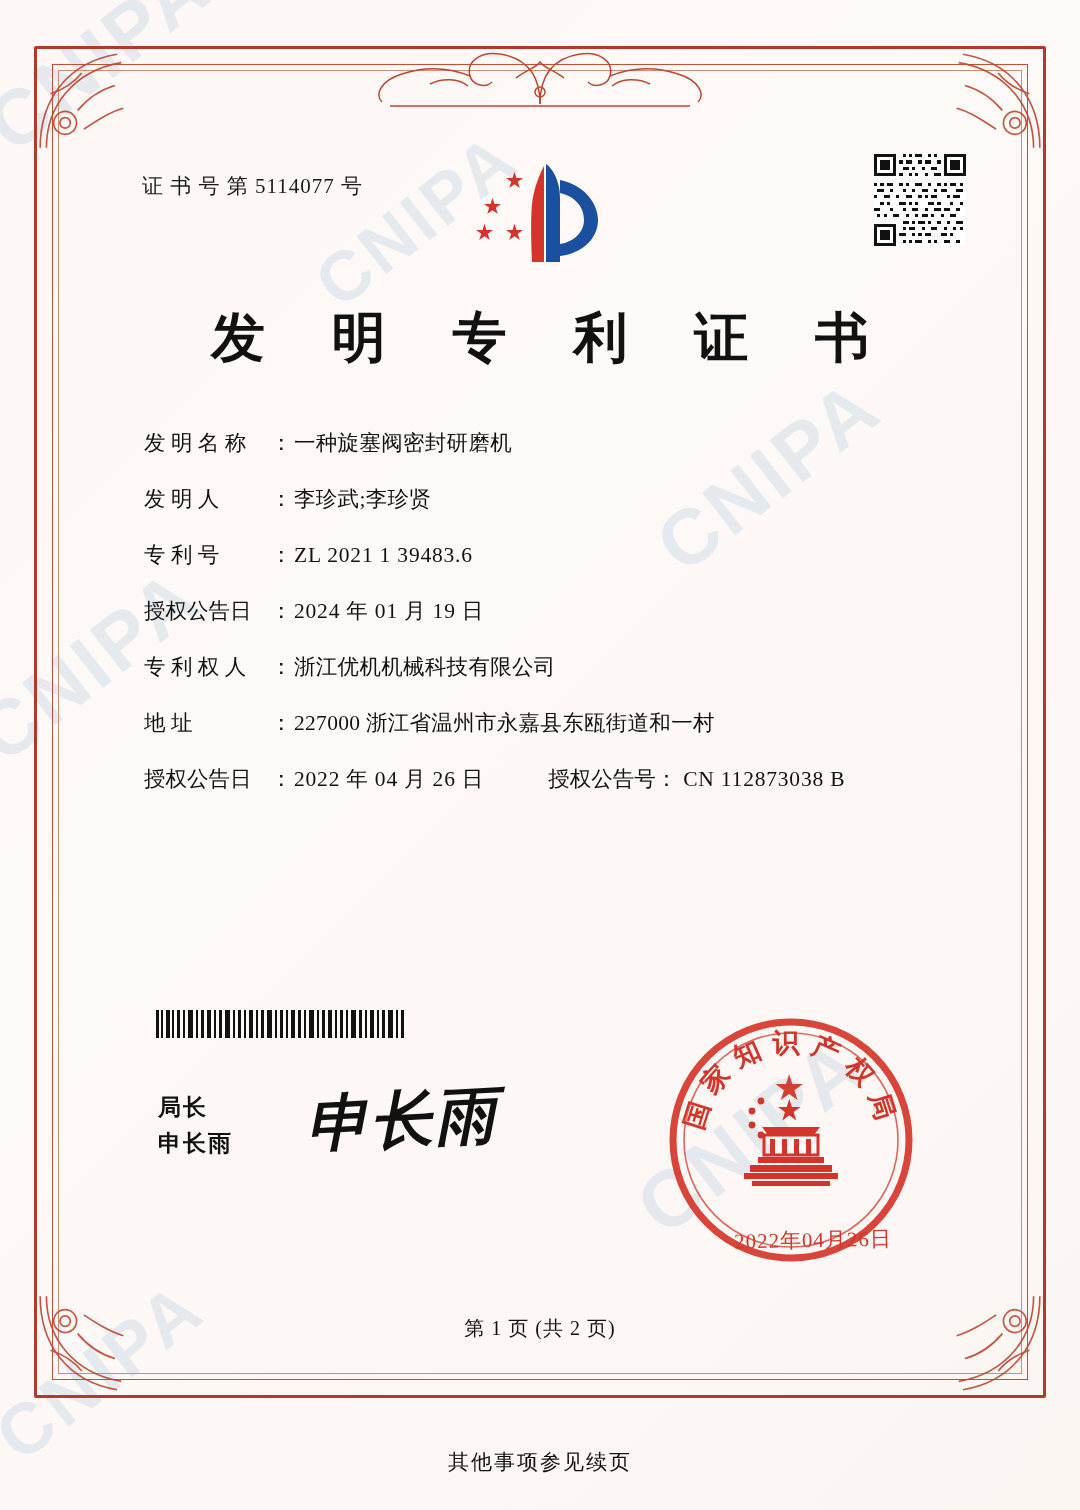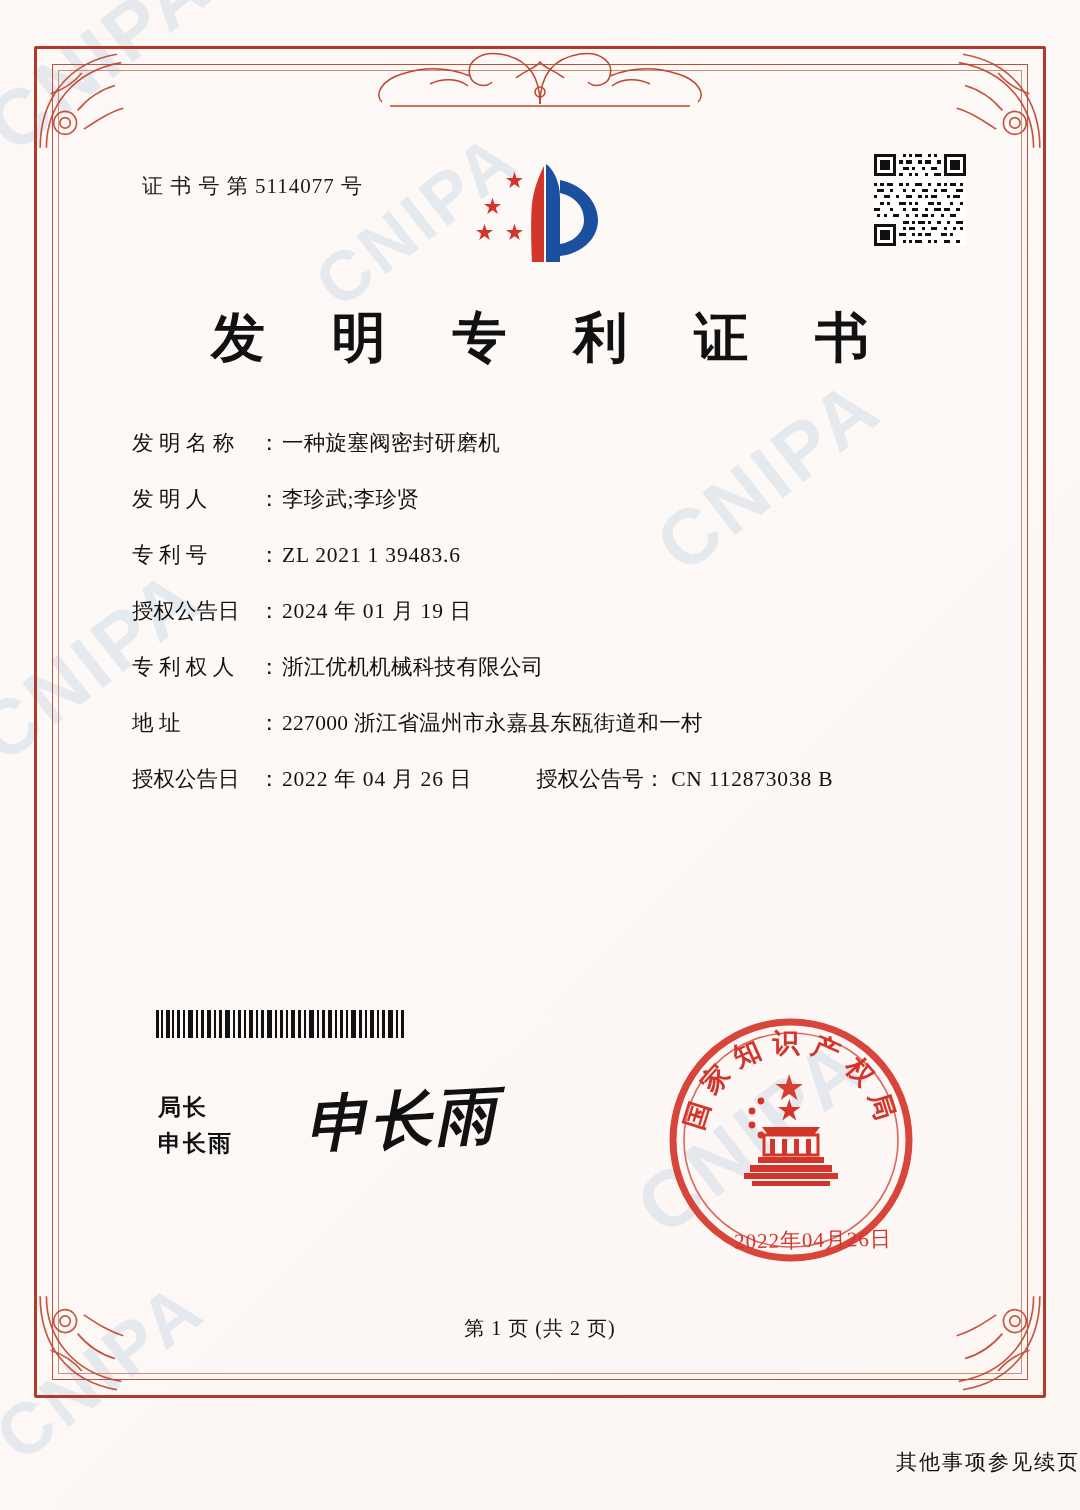--- a/index.html
+++ b/index.html
@@ -118,21 +118,21 @@
     font-size: 54px;
     letter-spacing: 24px;
     text-indent: 24px;
     font-weight: 700;
     color: #111;
     font-family: "DejaVu Serif", "Liberation Serif", serif;
   }
 
   .fields {
     position: absolute;
-    left: 36px;
+    left: 48px;
     right: 20px;
     top: 320px;
   }
   .row {
     display: flex;
     align-items: flex-start;
     margin-bottom: 28px;
     font-size: 21.5px;
     color: #121212;
     line-height: 1.3;
@@ -233,21 +233,21 @@
     font-size: 20px;
     color: #111;
     letter-spacing: 1px;
     margin-top: 30px;
   }
 
   .footnote {
     position: absolute;
     left: 0; right: 0;
     bottom: 34px;
-    text-align: right;
+    text-align: center;
     font-size: 21px;
     color: #111;
     letter-spacing: 2px;
     font-weight: 500;
   }
 </style>
 </head>
 <body>
 
 <div class="page">

